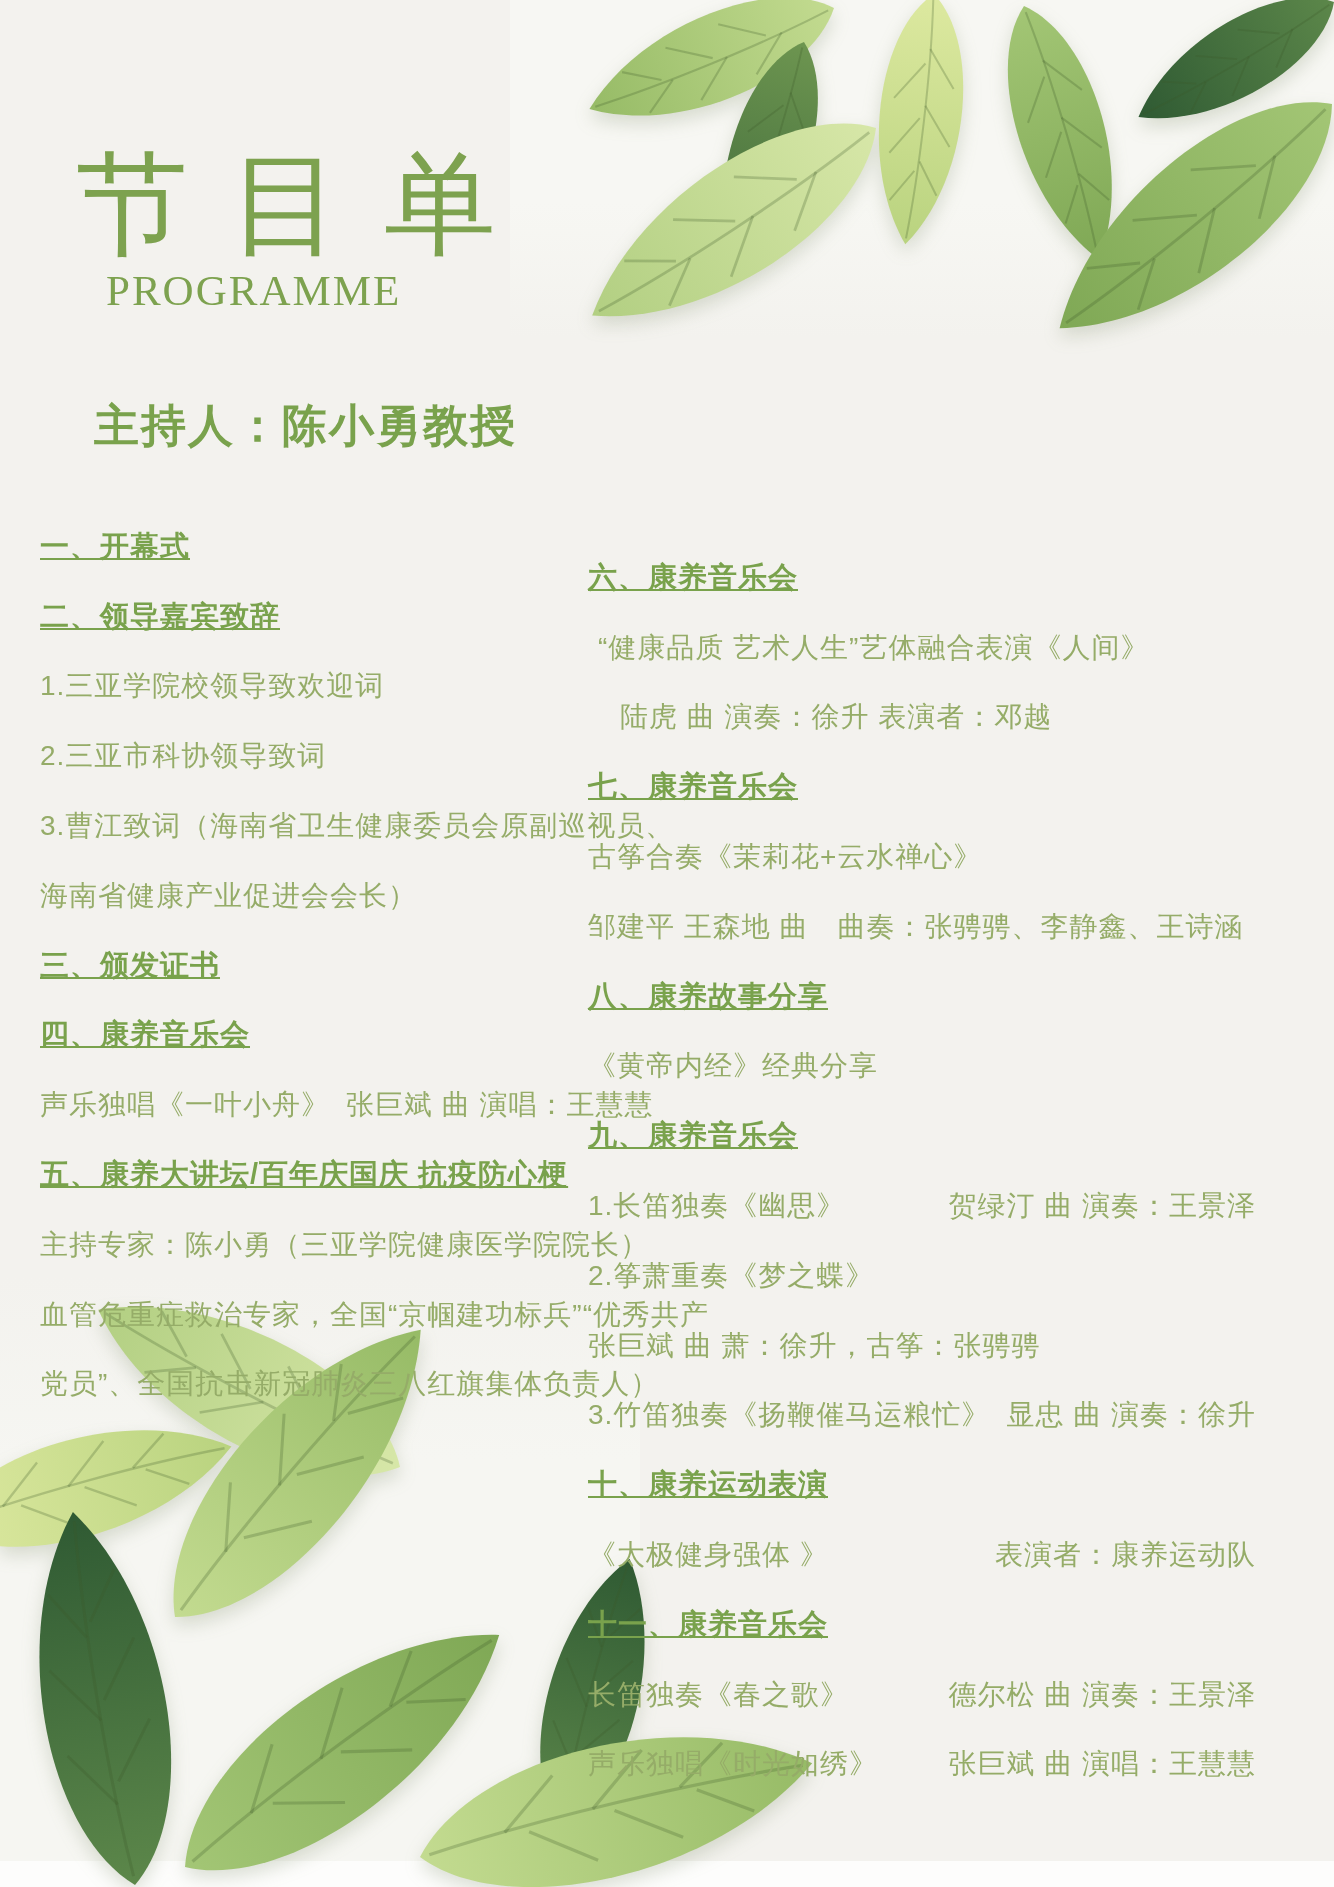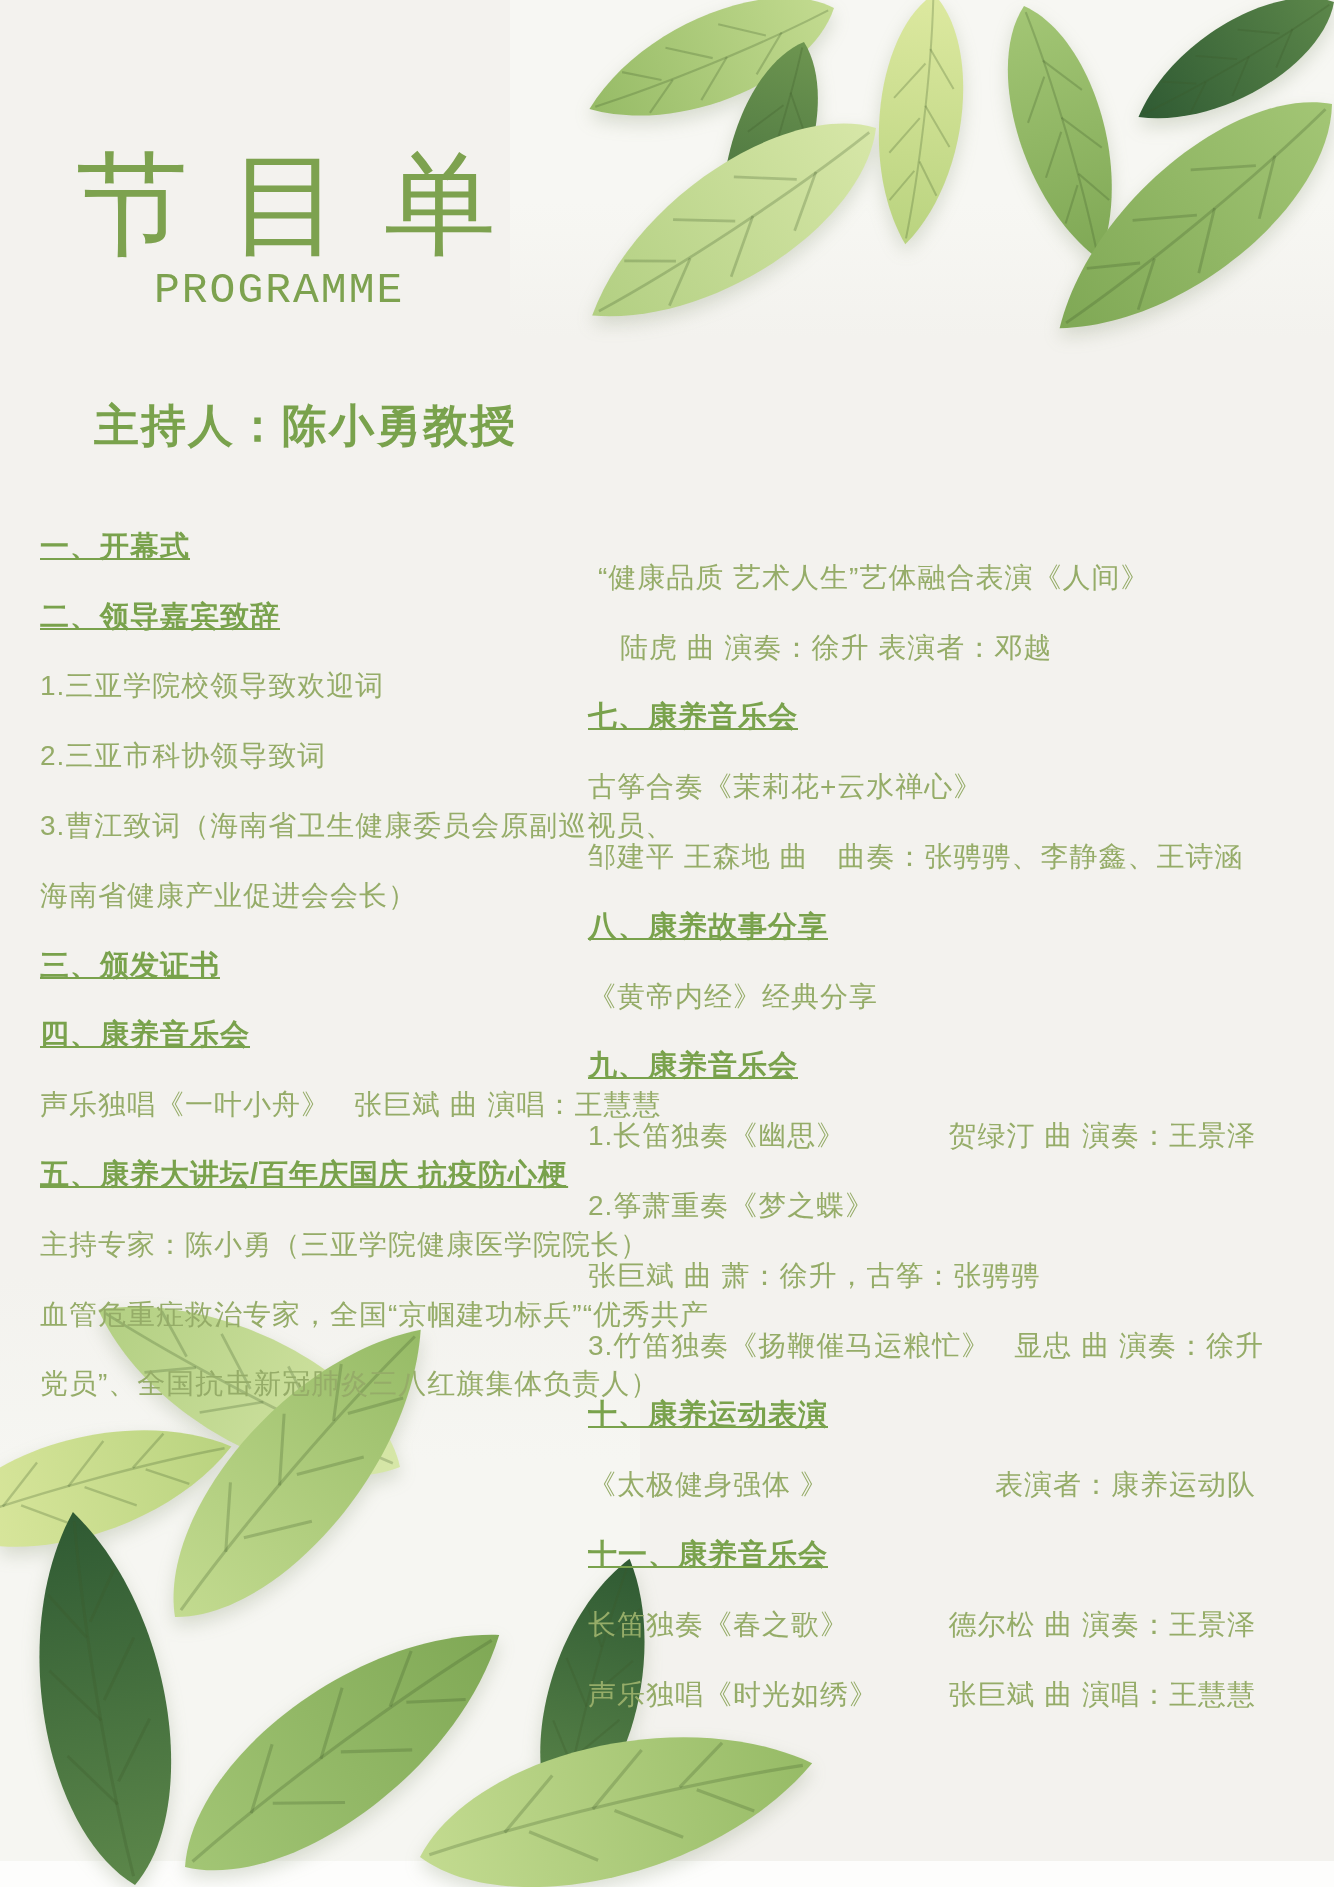--- a/index.html
+++ b/index.html
@@ -24,38 +24,37 @@
   .vein{stroke:rgba(58,88,40,.25);stroke-width:2;fill:none;}
 
   .title{
     position:absolute;left:76px;top:146px;z-index:3;
     font-family:"DejaVu Serif",serif;
     font-size:112px;line-height:1.05;letter-spacing:42px;
     color:var(--title-green,#7da24f);white-space:nowrap;
   }
   .subtitle{
     position:absolute;left:106px;top:266px;z-index:3;
-    font-family:Liberation Mono, monospace;
+    font-family:Liberation Serif, serif;
     font-size:43px;letter-spacing:2px;
     color:var(--title-green,#7da24f);
-    margin-left:48px;
   }
   .host{
     position:absolute;left:94px;top:396px;z-index:3;
     font-size:45px;font-weight:bold;letter-spacing:2px;
     color:var(--accent-heading,#79a24c);
   }
 
   .col{position:absolute;z-index:3;}
   .col-left{left:40px;top:512px;width:528px;}
   .col-right{left:588px;top:543px;width:668px;}
   .line{height:69.8px;display:flex;align-items:center;justify-content:space-between;
     font-size:28px;letter-spacing:1px;color:var(--accent-body,#95ac68);white-space:nowrap;}
   .line.heading{font-weight:bold;font-size:29px;color:var(--accent-heading,#79a24c);text-decoration:underline;}
-  .line .t2{margin-left:24px;}
+  .line .t2{margin-left:16px;}
   .line.ind1 .t1{padding-left:10px;}
   .line.ind2 .t1{padding-left:32px;}
 </style>
 </head>
 <body>
 
 <svg width="0" height="0" style="position:absolute" aria-hidden="true">
   <defs>
     <g id="leafS">
       <path d="M0,0 C45,-54 180,-58 252,-2 C178,54 44,52 0,0 Z"></path>
@@ -167,20 +166,24 @@
       <div class="line body">
       <span class="t1">血管危重症救治专家，全国“京帼建功标兵”“优秀共产</span>
 
     </div>
       <div class="line body">
       <span class="t1">党员”、全国抗击新冠肺炎三八红旗集体负责人）</span>
 
     </div>
     </div>
   <div class="col col-right">
+      <div class="line heading">
+      <span class="t1">六、康养音乐会</span>
+
+    </div>
       <div class="line body ind1">
       <span class="t1">“健康品质 艺术人生”艺体融合表演《人间》</span>
 
     </div>
       <div class="line body ind2">
       <span class="t1">陆虎 曲 演奏：徐升 表演者：邓越</span>
 
     </div>
       <div class="line heading">
       <span class="t1">七、康养音乐会</span>

